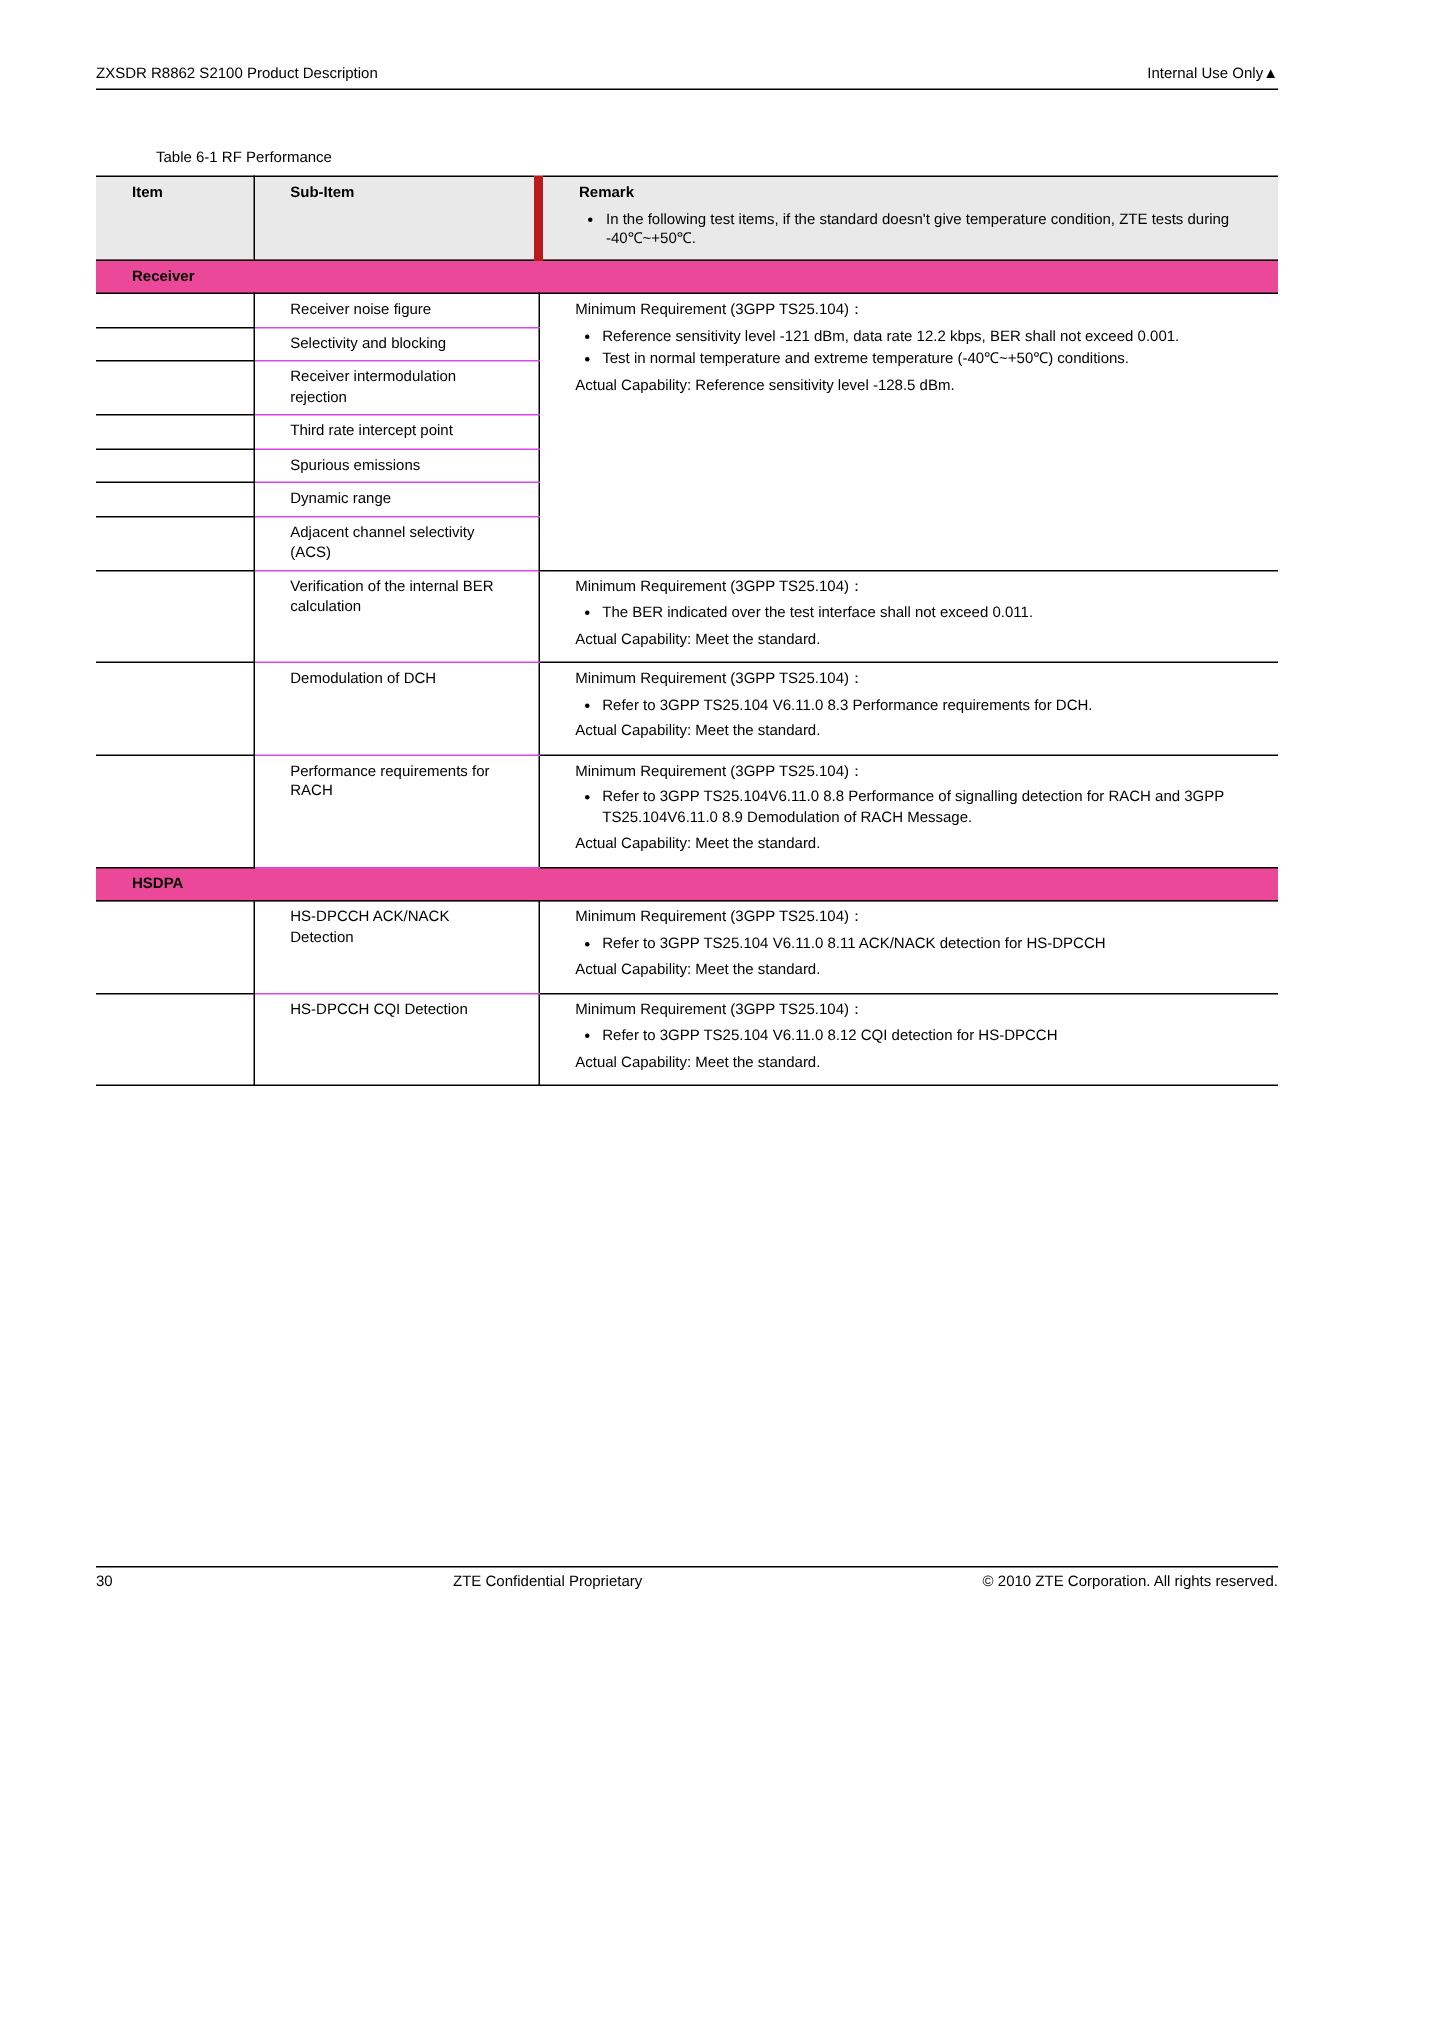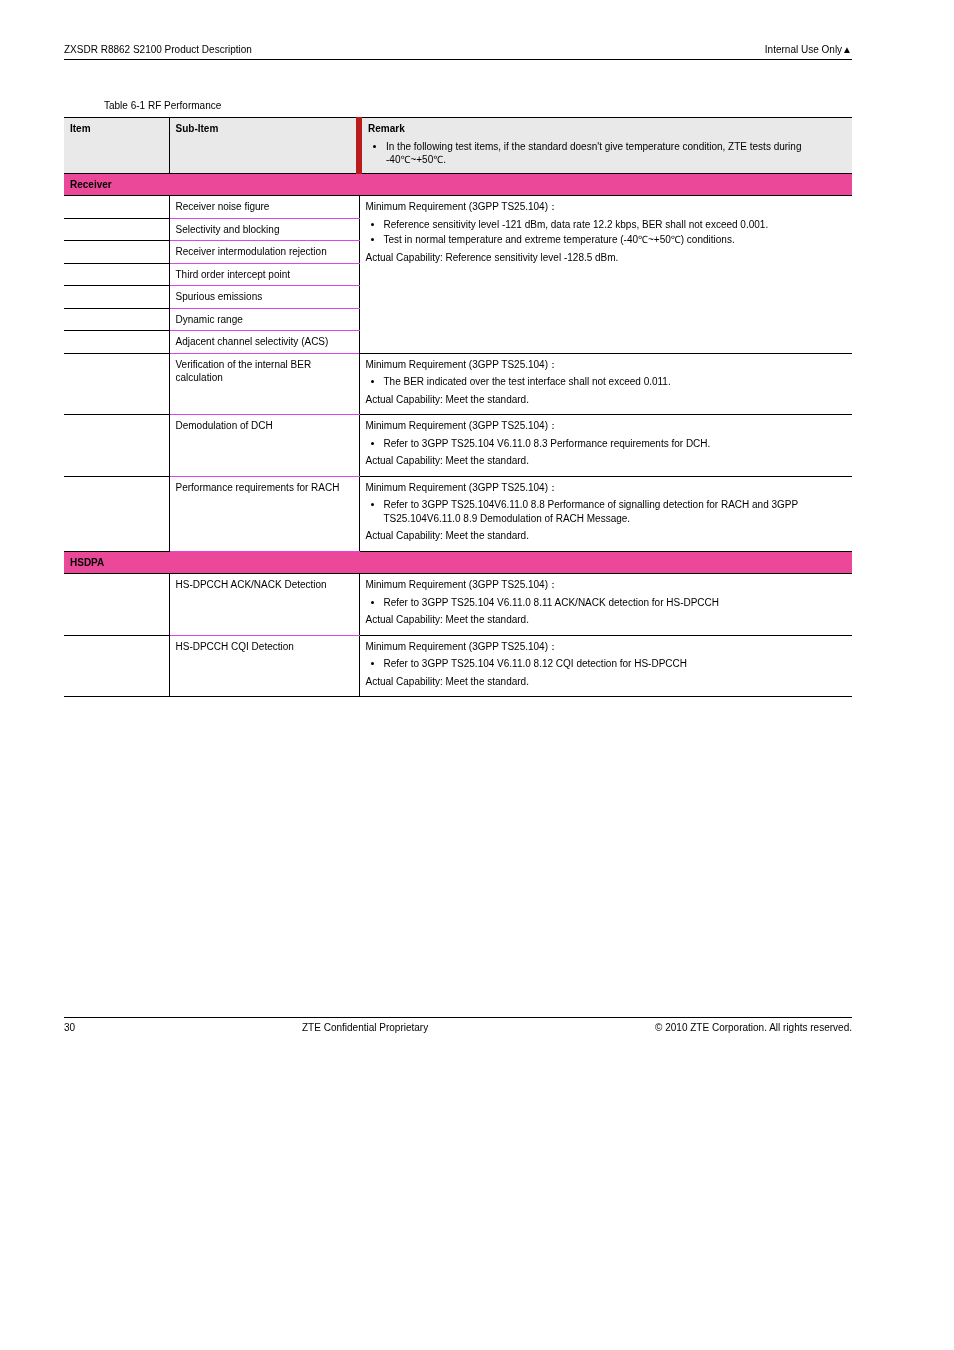--- a/index.html
+++ b/index.html
@@ -27,21 +27,21 @@
   .caption {
     font-size: 10px;
     margin: 0 0 6px 40px;
   }
   table.main {
     border-collapse: collapse;
     width: 100%;
     margin-left: 0;
   }
   table.main td, table.main th {
-    padding: 4px 6px;
+    padding: 4px 24px;
     vertical-align: top;
     font-size: 10px;
     line-height: 1.35;
   }
   table.main thead th {
     background: #e9e9e9;
     text-align: left;
     font-weight: bold;
     font-size: 10px;
     border-top: 1px solid #000;
@@ -120,21 +120,21 @@
       <tr>
         <td class="cell-a"></td>
         <td class="cell-b">Selectivity and blocking</td>
       </tr>
       <tr>
         <td class="cell-a"></td>
         <td class="cell-b">Receiver intermodulation rejection</td>
       </tr>
       <tr>
         <td class="cell-a"></td>
-        <td class="cell-b">Third order intercept point</td>
+        <td class="cell-b">Third rate intercept point</td>
       </tr>
       <tr>
         <td class="cell-a"></td>
         <td class="cell-b">Spurious emissions</td>
       </tr>
       <tr>
         <td class="cell-a"></td>
         <td class="cell-b">Dynamic range</td>
       </tr>
       <tr>

